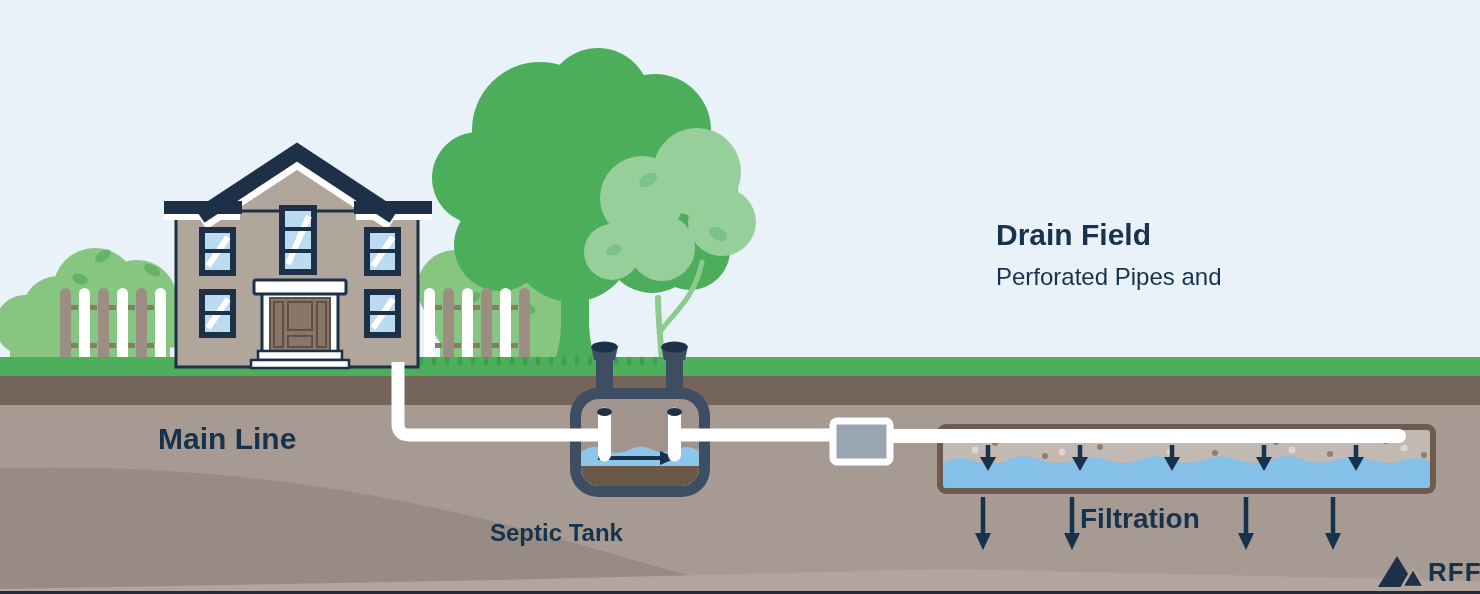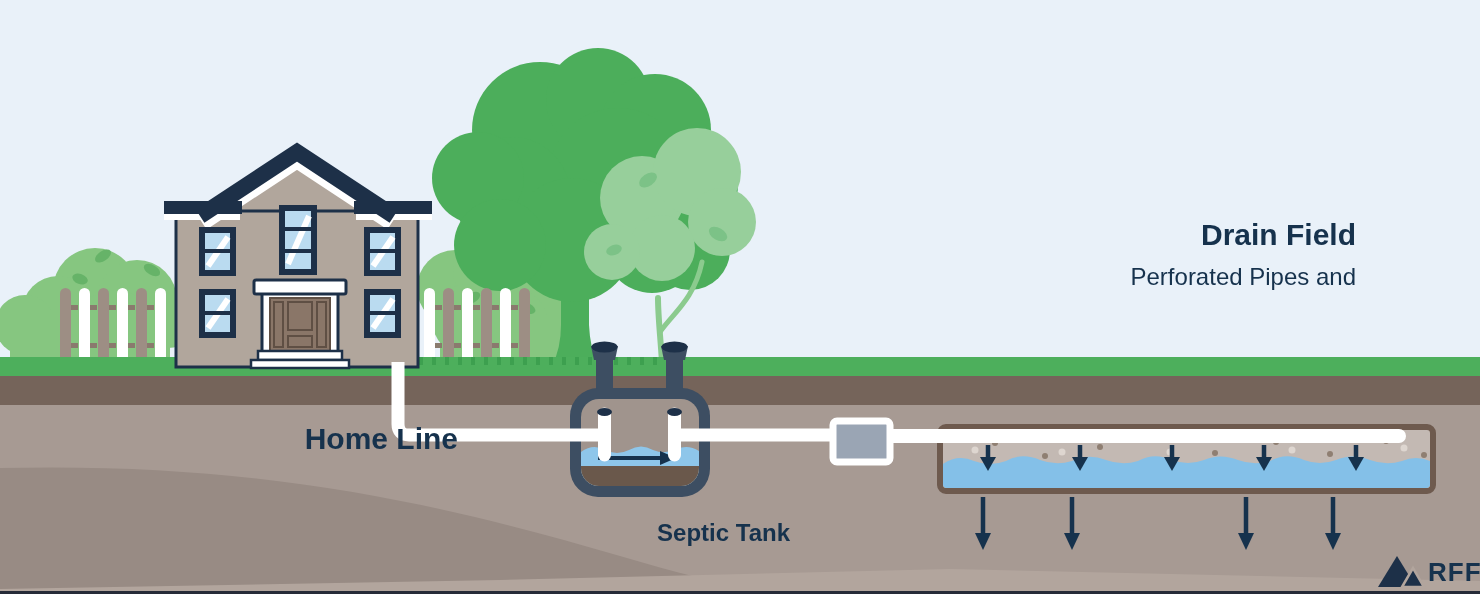--- a/index.html
+++ b/index.html
@@ -1,21 +1,21 @@
 <!DOCTYPE html>
 <html><head>
 <meta charset="utf-8">
 <style>
   html,body{margin:0;padding:0;background:#fff;}
   .stage{
     position:relative;width:1480px;height:594px;overflow:hidden;
     background:#e9f1f9;font-family:"Liberation Sans",sans-serif;
   }
   .scene{position:absolute;left:0;top:0;}
-  .label{position:absolute;color:#16324d;text-align:right;}
+  .label{position:absolute;color:#16324d;text-align:left;}
   .lbl-main-line{left:158px;top:417px;width:300px;font-size:30px;font-weight:bold;line-height:44px;}
   .lbl-septic{left:490px;top:507px;width:300px;font-size:24px;font-weight:bold;margin-top:12px;}
   .lbl-drainfield{left:996px;top:214px;width:360px;}
   .lbl-drainfield .df-title{font-size:30px;font-weight:bold;line-height:42px;}
   .lbl-drainfield .df-sub{font-size:24px;font-weight:normal;line-height:42px;}
   .lbl-filtration{left:1080px;top:503px;width:160px;font-size:28px;font-weight:bold;}
   .lbl-rff{left:1428px;top:557px;width:52px;font-size:26px;font-weight:bold;letter-spacing:1px;text-align:center;}
 </style>
 </head>
 <body>
@@ -297,25 +297,26 @@
         <polygon points="1325,533 1341,533 1333,550"></polygon>
     </g>
 
     <g>
       <polygon points="1378,587 1397,556 1416,587" fill="#1d3048"></polygon>
       <polygon points="1402,587 1413,568 1424,587" fill="#1d3048" stroke="#b2a59d" stroke-width="2.5"></polygon>
     </g>
   </svg>
 
   <div class="label lbl-main-line">
-    <div>Home Line</div>
+    <div>Main Line</div>
   </div>
 
   <div class="label lbl-septic">Septic Tank</div>
 
   <div class="label lbl-drainfield">
     <div class="df-title">Drain Field</div>
     <div class="df-sub">Perforated Pipes and</div>
   </div>
 
+  <div class="label lbl-filtration">Filtration</div>
 
   <div class="label lbl-rff">RFF</div>
 </div>
 
 </body></html>

